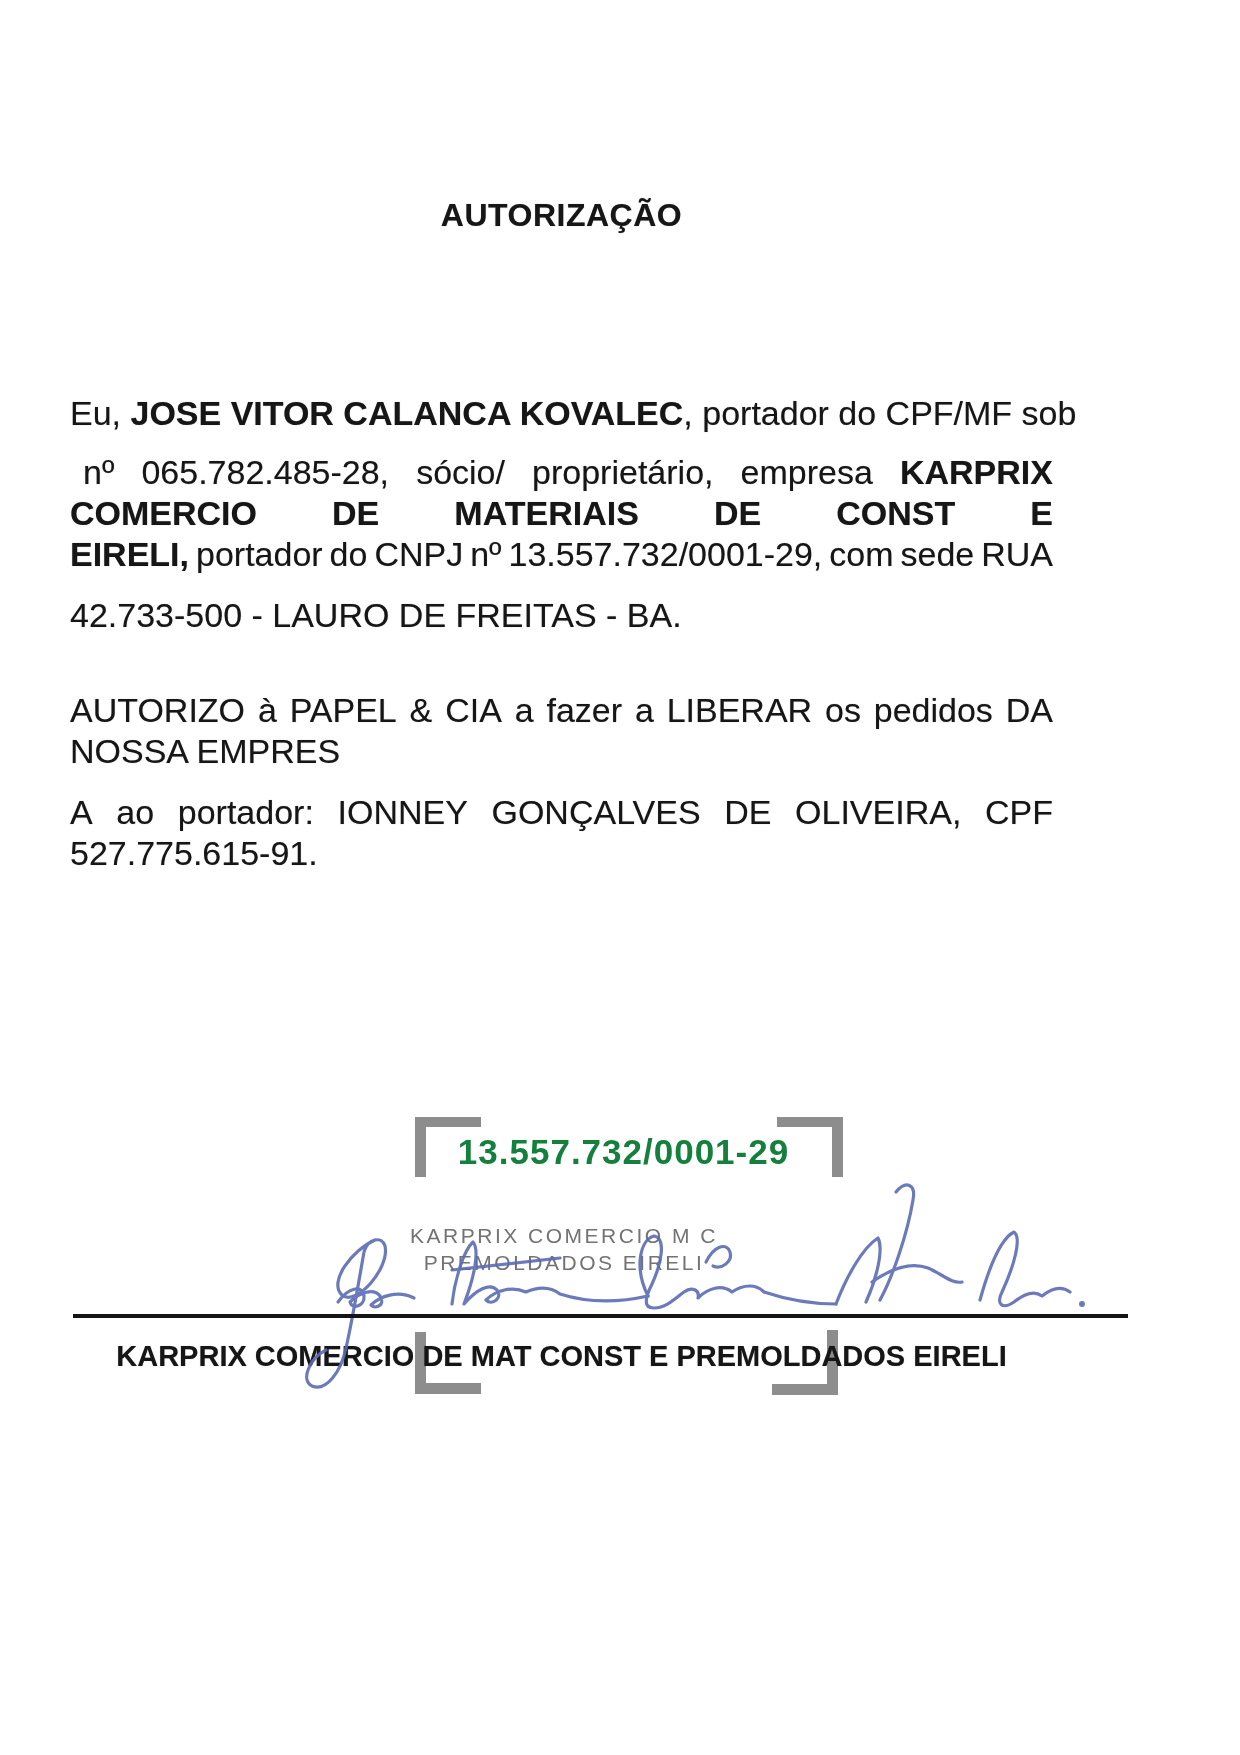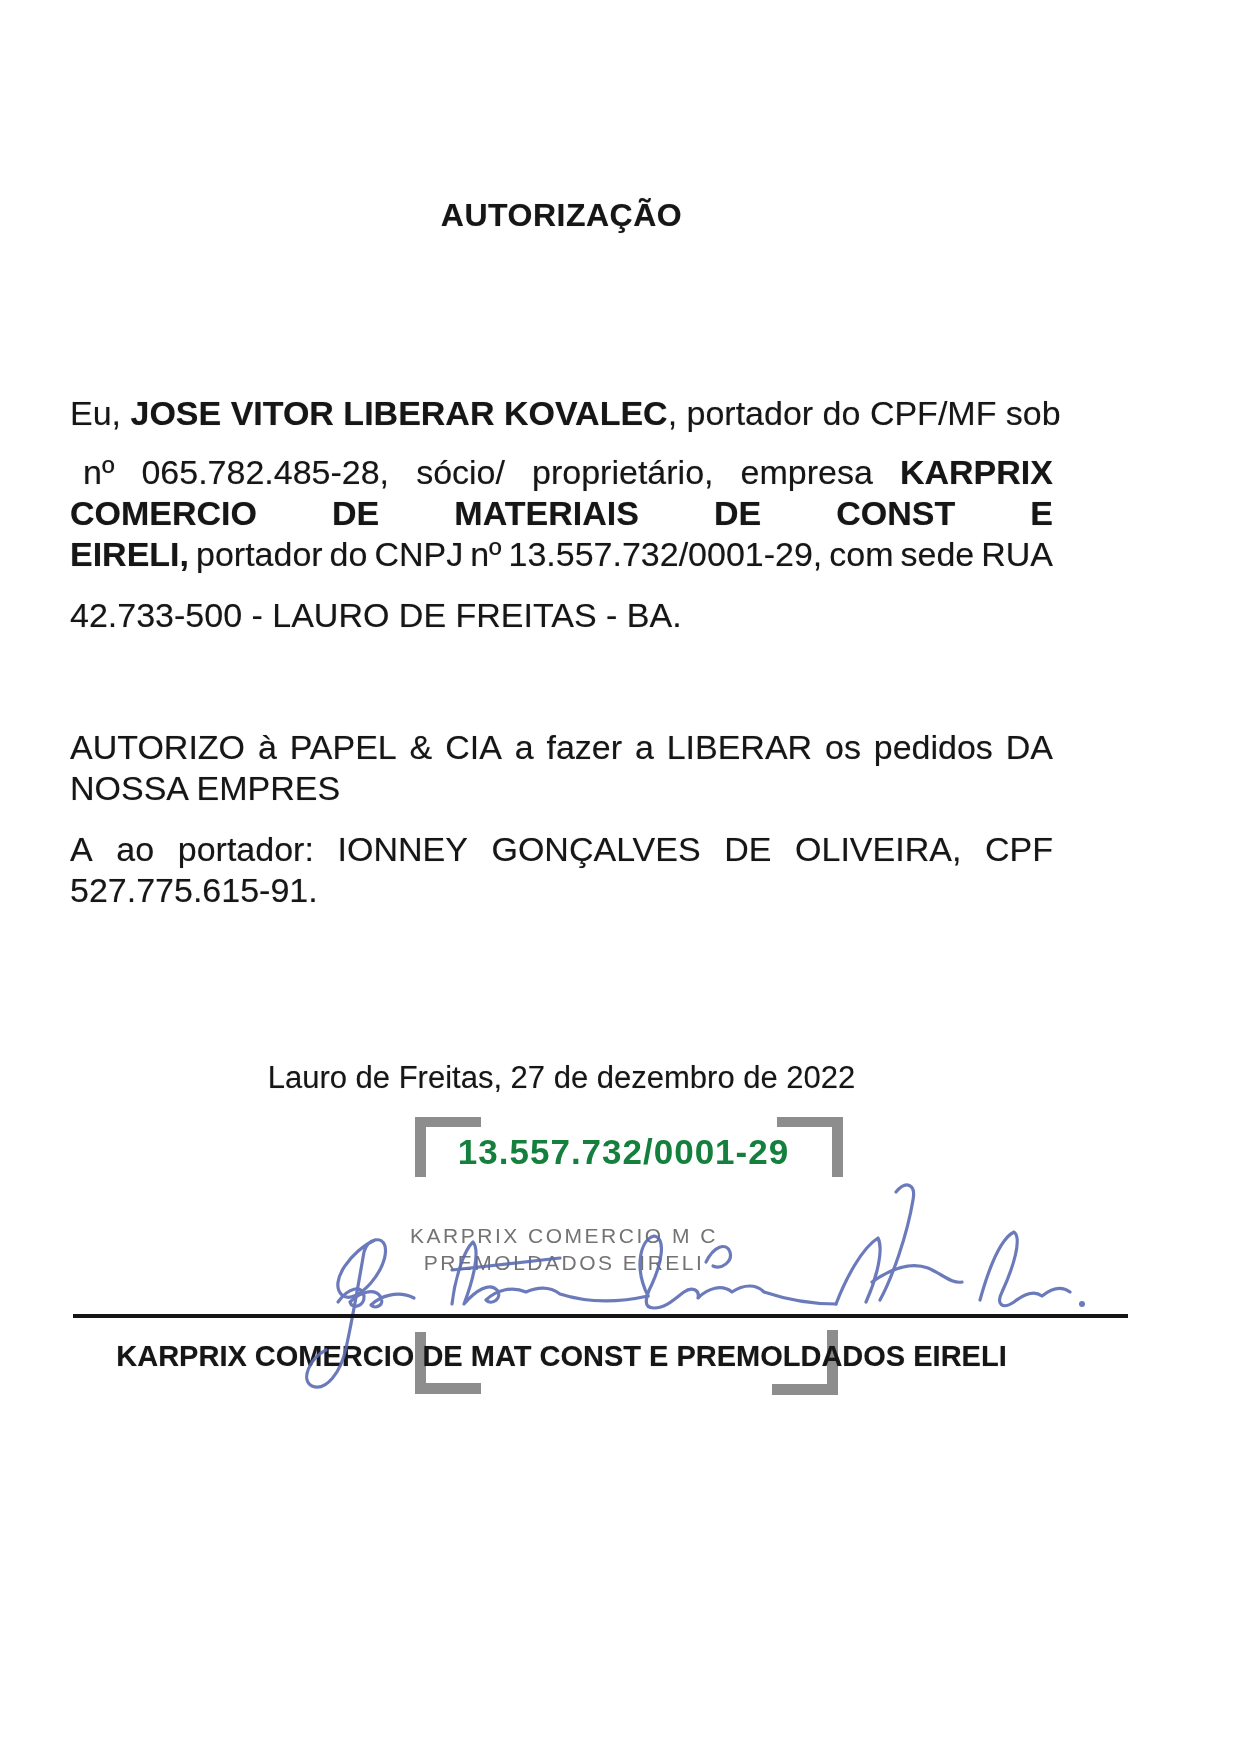--- a/index.html
+++ b/index.html
@@ -6,21 +6,21 @@
   .page{position:relative;width:1128px;height:1755px;background:#ffffff;overflow:hidden;
         font-family:"Liberation Sans","DejaVu Sans",sans-serif;color:#161616;}
   .content{position:absolute;left:70px;right:75px;top:0;z-index:2;}
   .doc-title{margin-top:195px;line-height:40px;font-size:32px;font-weight:bold;text-align:center;
              letter-spacing:.5px;text-shadow:0 0 1px rgba(0,0,0,.35);}
   .body-text{display:block;}
   .para{margin:0;}
   .para:nth-child(1){margin-top:158px;}
   .para:nth-child(2){margin-top:18px;}
   .para:nth-child(3){margin-top:20px;}
-  .para:nth-child(4){margin-top:91px;}
+  .para:nth-child(4){margin-top:54px;}
   .para:nth-child(5){margin-top:20px;}
   .line{height:41px;line-height:41px;font-size:34px;white-space:pre;
         text-shadow:0 0 1px rgba(0,0,0,.38);}
   .line.justify{display:flex;justify-content:space-between;white-space:normal;}
   .para:nth-child(2) .line:first-child{padding-left:13px;}
   .b{font-weight:bold;}
   .date-line{margin-top:146px;height:41px;line-height:41px;font-size:31px;text-align:center;
              text-shadow:0 0 1px rgba(0,0,0,.35);}
   
   .stamp-number{position:absolute;left:415px;top:1130px;width:417px;height:44px;line-height:44px;
@@ -39,21 +39,21 @@
 </style>
 </head>
 <body>
 
 <div class="page">
 
   <div class="content">
     <div class="doc-title">AUTORIZAÇÃO</div>
     <div class="body-text" id="body-text">
         <div class="para">
-          <div class="line"><span>Eu, </span><span class="b">JOSE VITOR LIBERAR KOVALEC</span><span>, portador do CPF/MF sob</span></div>
+          <div class="line"><span>Eu, </span><span class="b">JOSE VITOR CALANCA KOVALEC</span><span>, portador do CPF/MF sob</span></div>
         </div>
         <div class="para">
           <div class="line justify">
             <span>nº</span>
             <span>065.782.485-28,</span>
             <span>sócio/</span>
             <span>proprietário,</span>
             <span>empresa</span>
             <span class="b">KARPRIX</span>
           </div>
@@ -104,21 +104,20 @@
             <span>portador:</span>
             <span>IONNEY</span>
             <span>GONÇALVES</span>
             <span>DE</span>
             <span>OLIVEIRA,</span>
             <span>CPF</span>
           </div>
           <div class="line"><span>527.775.615-91.</span></div>
         </div>
       </div>
-    <div class="date-line">Lauro de Freitas, 27 de dezembro de 2022</div>
   </div>
 
   <div class="stamp-number">13.557.732/0001-29</div>
   <div class="bkt bkt-tl"></div>
   <div class="bkt bkt-tr"></div>
   <div class="bkt bkt-bl"></div>
   <div class="bkt bkt-br"></div>
 
   <div class="company-stamp">
     <div>KARPRIX COMERCIO M C</div>

